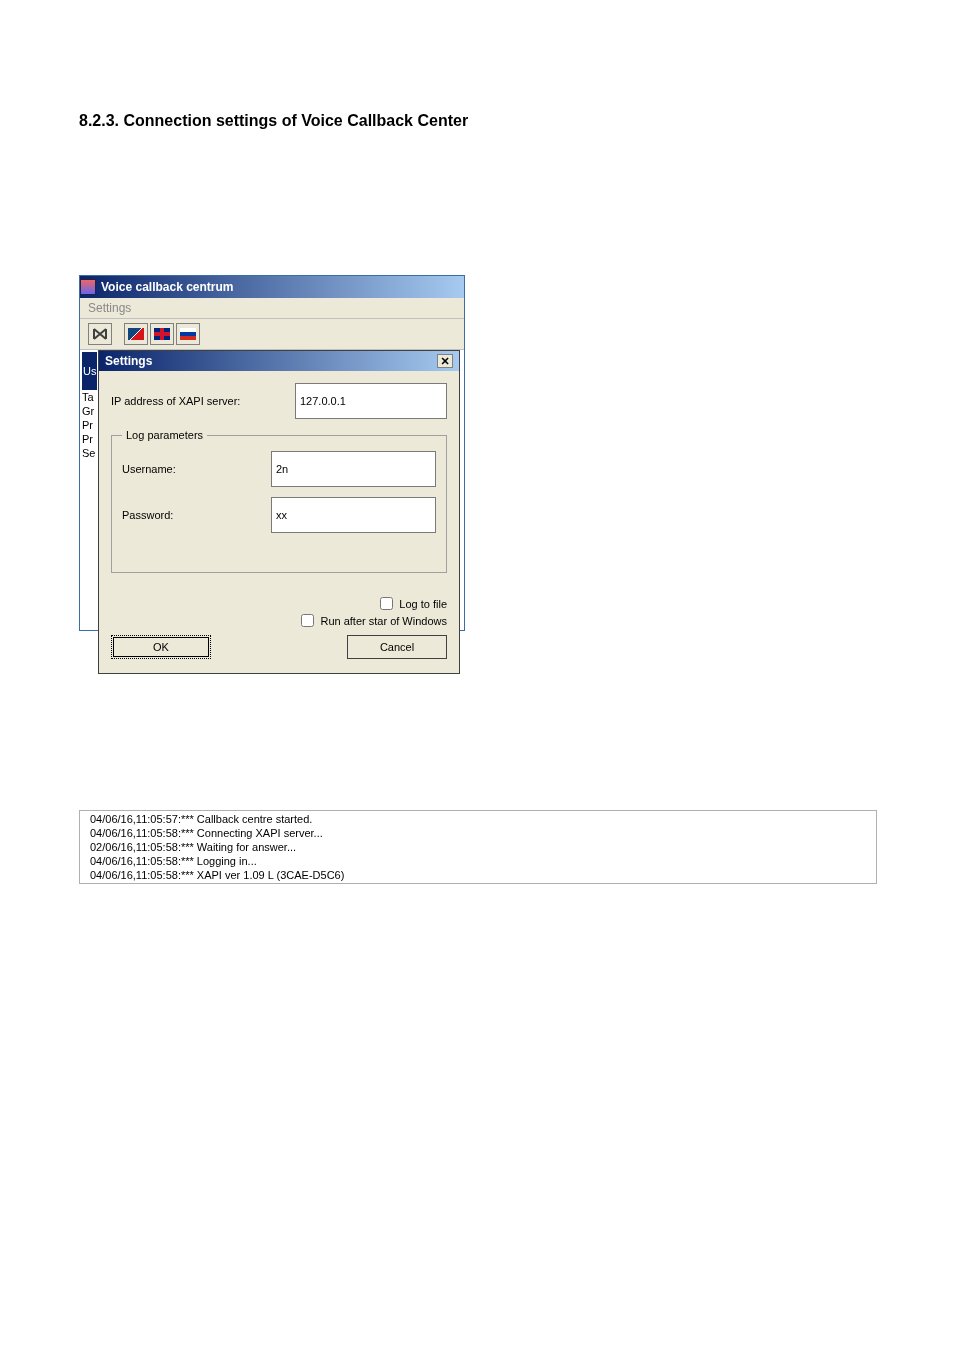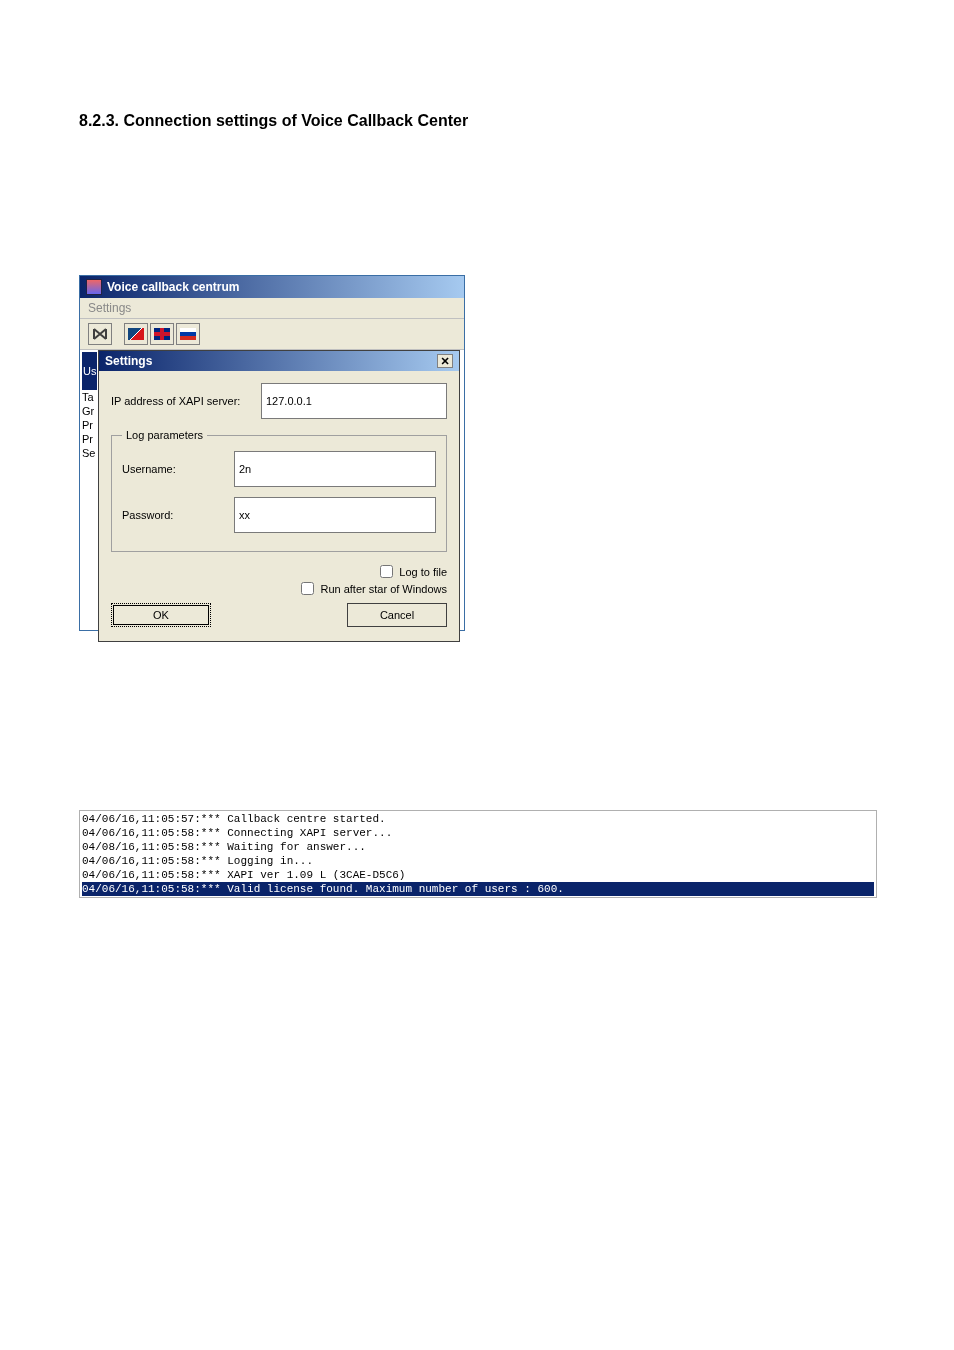--- a/index.html
+++ b/index.html
@@ -24,21 +24,21 @@
     top: 275px;
     left: 79px;
     width: 386px;
     border: 1px solid #3a6ea5;
   }
   .titlebar {
     background: linear-gradient(to right, #0a246a, #a6caf0);
     color: #fff;
     font-weight: bold;
     font-size: 12px;
-    padding: 3px 6px;
+    padding: 3px 0;
     display: flex;
     align-items: center;
     gap: 5px;
   }
   .titlebar-icon {
     width: 16px; height: 16px;
     background: linear-gradient(#e66,#66e);
     border: 1px solid #224;
   }
   .menubar {
@@ -112,34 +112,34 @@
     font-weight: bold;
     border: 1px solid #808080;
     display:flex; align-items:center; justify-content:center;
     line-height:1;
   }
   .dlg-body {
     padding: 12px 12px 14px 12px;
     font-size: 11px;
     color: #000;
   }
-  .form-row { display:flex; align-items:center; margin-bottom: 10px;}
+  .form-row { display:flex; align-items:center; margin-bottom: 10px; gap: 37px;}
   .form-row label { width: 150px; }
   .form-row input {
     flex: 1;
     height: 36px;
     font-size: 11px;
     padding: 1px 4px;
     border: 1px solid #7a7a7a;
     background:#fff;
   }
   fieldset.logparams {
     border: 1px solid #a0a0a0;
-    padding: 10px 10px 8px 10px;
-    margin-bottom: 13px;
+    padding: 10px 10px 29px 10px;
+    margin-bottom: 24px;
   }
   fieldset.logparams legend { font-size: 11px; padding: 0 4px; }
   .logparams .form-row label { width: 112px; }
   .checkbox-row {
     display:flex; align-items:center; gap:6px; margin-bottom:4px;justify-content:flex-end;
   }
   .checkbox-row input { width:13px; height:13px; }
   .btn-row {
     display:flex; justify-content: space-between; margin-top: 8px;
   }
@@ -152,21 +152,22 @@
   .win-btn.default { border: 1px dotted #000; outline: 1px solid #000; outline-offset: -3px;}
   
   .log-panel {
     position: absolute;
     top: 810px;
     left: 79px;
     width: 798px;
     border: 1px solid #b0b0b0;
     background: #fff;
     font-size: 11px;
-    font-family: Liberation Mono, monospace;
+    font-family: Liberation Sans, sans-serif;
+    padding-left: 8px;
   }
   .log-lines { padding: 1px 2px; }
   .log-line { white-space: pre; color:#000; line-height: 14px; }
   .log-line.sel { background:#0a246a; color:#fff; }
   .statusbar {
     background: #ece9d8;
     border-top: 1px solid #c0c0c0;
     padding: 3px 6px;
     font-size: 11px;
     color: #000;
@@ -260,18 +261,17 @@
         </div>
       </div>
     </div>
   </div>
 </div>
 
 <div class="log-panel">
   <div class="log-lines">
     <div class="log-line">04/06/16,11:05:57:*** Callback centre started.</div>
     <div class="log-line">04/06/16,11:05:58:*** Connecting XAPI server...</div>
-    <div class="log-line">04/08/16,11:05:58:*** Waiting for answer...</div>
+    <div class="log-line">02/06/16,11:05:58:*** Waiting for answer...</div>
     <div class="log-line">04/06/16,11:05:58:*** Logging in...</div>
     <div class="log-line">04/06/16,11:05:58:*** XAPI ver 1.09 L (3CAE-D5C6)</div>
-    <div class="log-line sel">04/06/16,11:05:58:*** Valid license found. Maximum number of users : 600.</div>
   </div>
 </div>
 
 </body></html>

